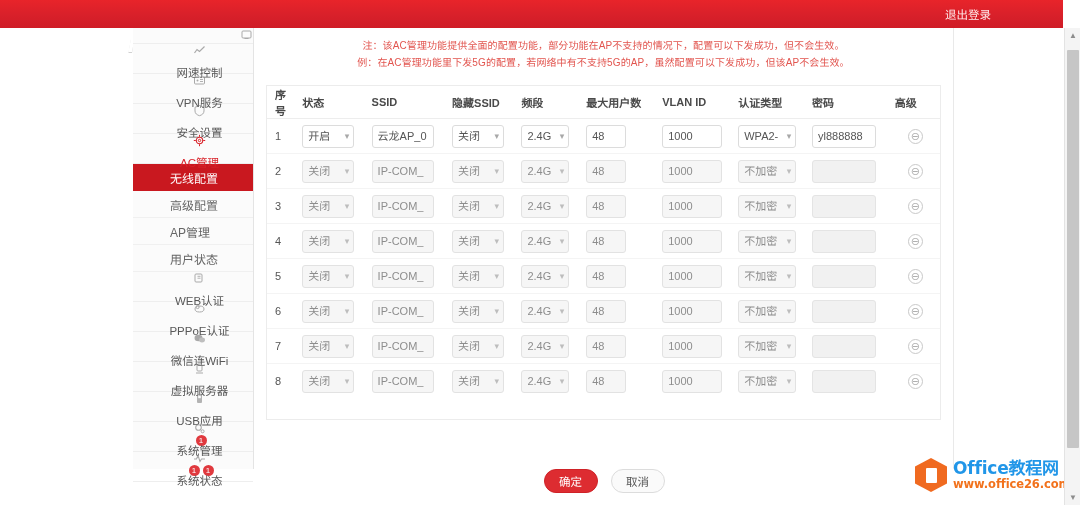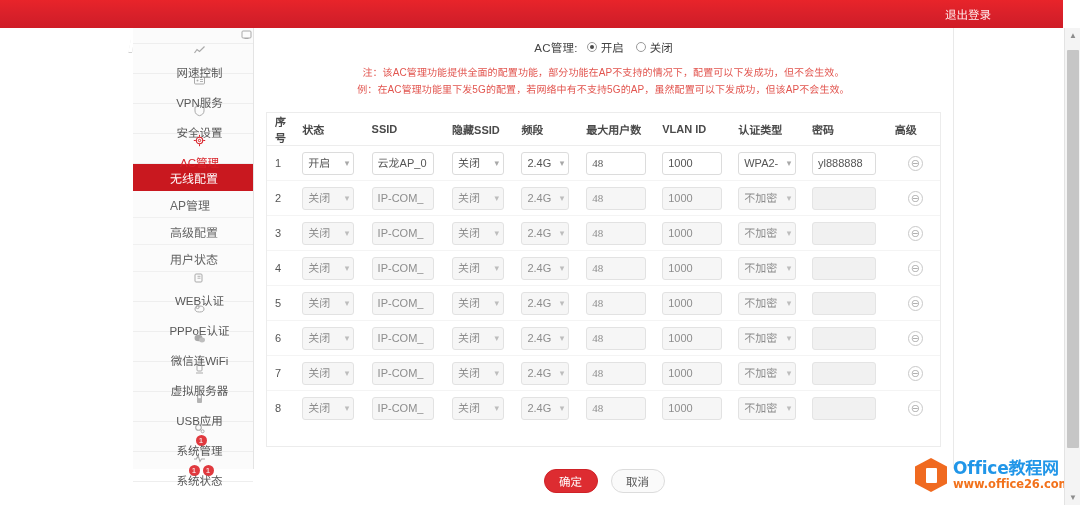--- a/index.html
+++ b/index.html
@@ -142,21 +142,21 @@
   }
   .fld.sel { justify-content: space-between; padding-right: 4px; cursor: pointer; }
   .fld .chev { color: #a8a8a8; font-size: 9px; margin-left: 3px; }
   .fld.dim { background: #f6f6f6; color: #8d8d8d; border-color: #e2e2e2; }
   .fld.dim .chev { color: #bdbdbd; }
   .fld.empty { background: #f1f1f1; border-color: #e4e4e4; }
   .fld.w-state { width: 52px; }
   .fld.w-ssid  { width: 62px; }
   .fld.w-hide  { width: 52px; }
   .fld.w-band  { width: 48px; }
-  .fld.w-max   { width: 60px; font-family: Liberation Serif, serif; }
+  .fld.w-max   { width: 40px; }
   .fld.w-vlan  { width: 60px; }
   .fld.w-auth  { width: 58px; }
   .fld.w-pass  { width: 64px; }
 
   .adv-btn {
     width: 15px; height: 15px; border-radius: 50%;
     border: 1px solid #c9c9c9; color: #b0b0b0;
     display: inline-flex; align-items: center; justify-content: center;
     font-size: 11px; line-height: 1; cursor: pointer; background: #fff;
   }
@@ -281,24 +281,24 @@
             <path d="M6.5 .8v2M6.5 10.2v2M.8 6.5h2M10.2 6.5h2" stroke="#d9232a" stroke-width="1"></path>
           </svg>
       </span>
       <span>AC管理</span>
     </div>
 
     <div class="sub-item selected">
       <span>无线配置</span>
     </div>
     <div class="sub-item">
+      <span>高级配置</span>
+    </div>
+    <div class="sub-item">
       <span>AP管理</span>
-    </div>
-    <div class="sub-item">
-      <span>高级配置</span>
     </div>
     <div class="sub-item">
       <span>用户状态</span>
     </div>
 
     <div class="nav-item">
       <span class="ico">
         <svg width="13" height="13" viewBox="0 0 13 13">
             <rect x="2" y="2" width="7" height="8" rx="1" fill="none" stroke="#777" stroke-width="1"></rect>
             <path d="M4.5 4.3h3M4.5 6.2h3" stroke="#777" stroke-width=".9"></path>
@@ -369,33 +369,20 @@
         <svg width="13" height="13" viewBox="0 0 13 13">
             <polyline points="1,7 3.5,7 5,3.5 7,9.5 8.5,7 12,7" fill="none" stroke="#777" stroke-width="1.1"></polyline>
           </svg>
       </span>
       <span>系统状态</span>
     </div>
   </div>
 
   <div class="main">
 
-    <div class="ac-toggle-row">
-      <span class="ac-label">AC管理:</span>
-      <span class="radio-grp">
-        <span class="radio">
-          <span class="dot on"></span>
-          <span>开启</span>
-        </span>
-        <span class="radio">
-          <span class="dot"></span>
-          <span>关闭</span>
-        </span>
-      </span>
-    </div>
 
     <div class="notes">
       <div class="note-line">注：该AC管理功能提供全面的配置功能，部分功能在AP不支持的情况下，配置可以下发成功，但不会生效。</div>
       <div class="note-line">例：在AC管理功能里下发5G的配置，若网络中有不支持5G的AP，虽然配置可以下发成功，但该AP不会生效。</div>
     </div>
 
     <div class="table-wrap">
       <table class="cfg">
         <thead>
           <tr>

